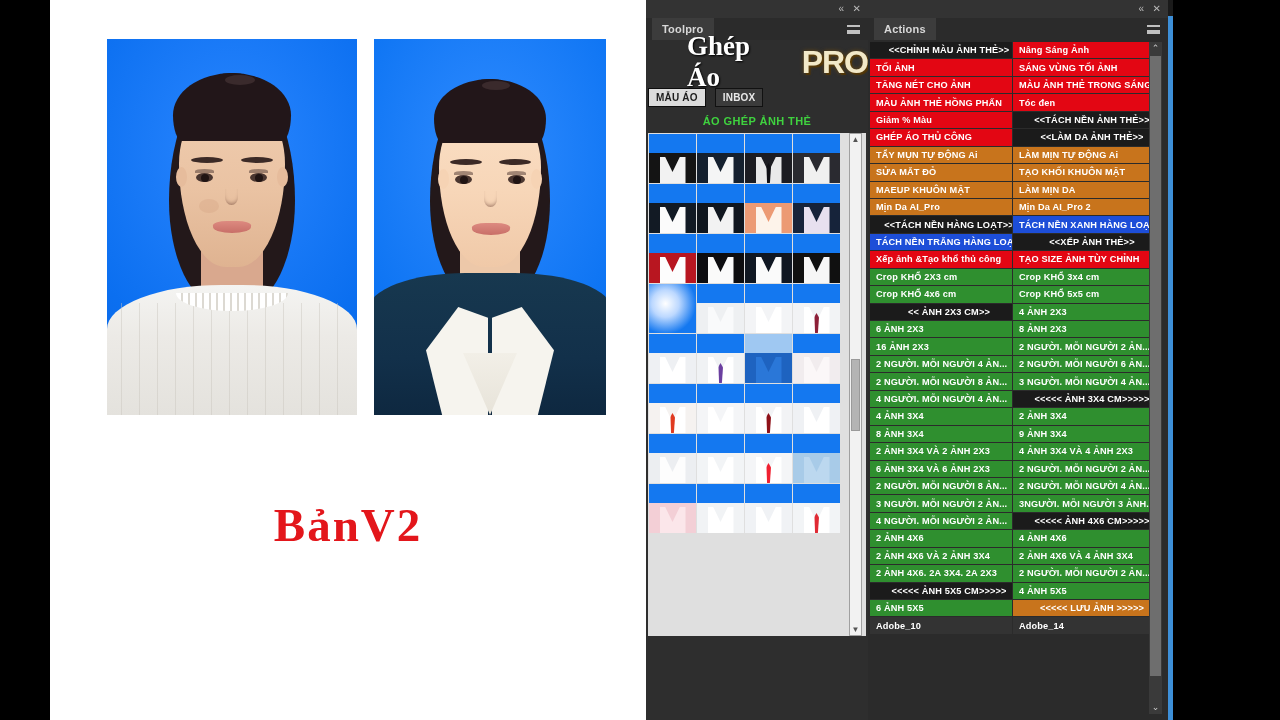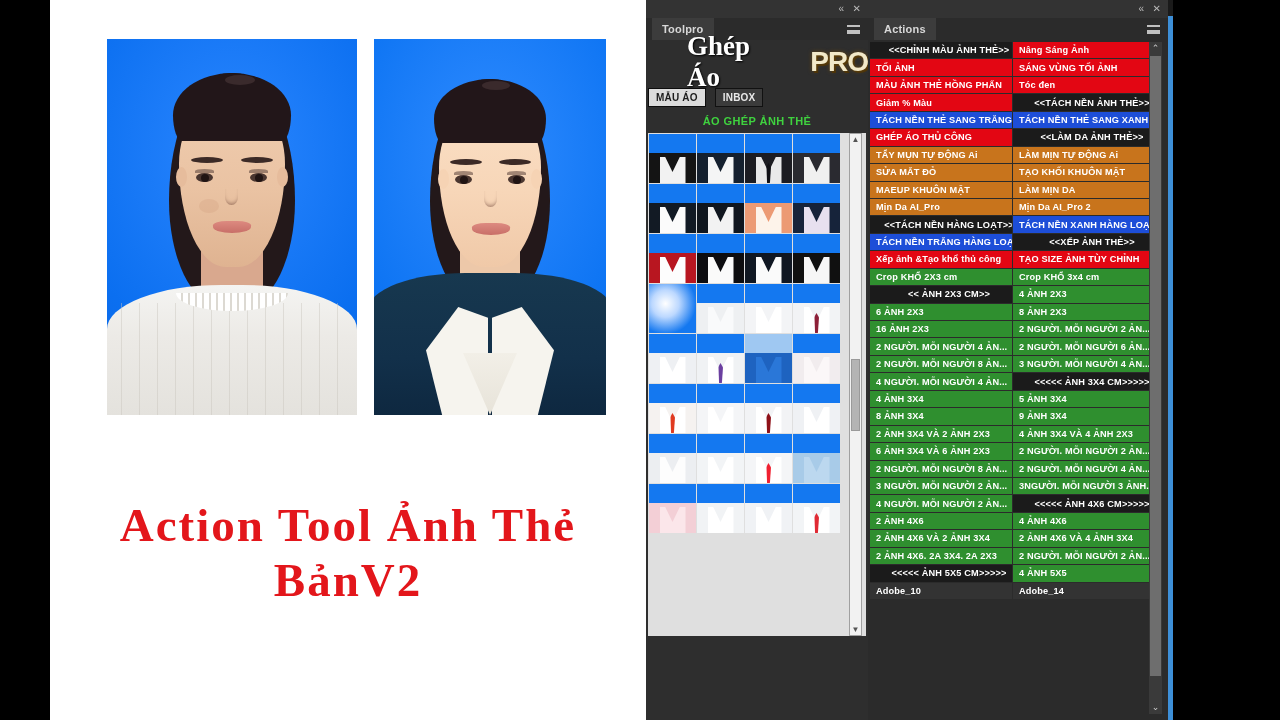--- a/index.html
+++ b/index.html
@@ -107,25 +107,25 @@
   }
   .hamburger { position:absolute; right:8px; top:7px; width:13px; height:9px;
     border-top:2px solid #c0c0c0; border-bottom:2px solid #c0c0c0; }
   .hamburger:after { content:""; position:absolute; left:0; top:2.5px;
     width:13px; height:2px; background:#c0c0c0; }
 
   
   .tp-body { position:absolute; left:0; top:40px; width:222px; height:680px;
              background:#2e2e2e; }
   .tp-brand { position:relative; height:44px; display:flex; align-items:center;
-              justify-content:center; gap:28px;padding-left:41px; }
+              justify-content:center; gap:12px;padding-left:41px; }
   .brand-main { font-family:"Liberation Serif", serif; font-weight:bold;
                 font-size:27px; color:#ffffff; text-shadow:1px 1px 2px #000; }
   .brand-pro { font-family:"Liberation Sans", sans-serif; font-weight:bold;
-               font-size:28px; color:#f2e9c8;
+               font-size:32px; color:#f2e9c8;
                text-shadow: 0 0 4px #6b4a10, 2px 2px 0 #4a3208; letter-spacing:-1px; }
   .tp-btnrow { position:relative; height:26px; padding-left:2px;
                display:flex; align-items:center; gap:9px; }
   .tp-btn { background:#dcdcdc; color:#1c1c1c; font-size:10px; font-weight:bold;
             border:1px solid #0d0d0d; padding:3px 7px; letter-spacing:.2px; }
   .tp-btn.dark { background:#3b3b3b; color:#e8e8e8; border:1px solid #111; }
   .tp-head { text-align:center; color:#3fd23f; font-size:11px; font-weight:bold;
              padding:5px 0 6px 0; letter-spacing:.4px;
              background:#2e2e2e; }
 
@@ -247,21 +247,20 @@
       <div class="mouth" style="left:98px;top:184px;"></div>
 
       <div class="suit">
         <div class="collar-w-l"></div>
         <div class="collar-w-r"></div>
         <div class="vnotch"></div>
       </div>
     </div>
 
     <div class="title-wrap">
-      <div class="title-line title-1">Action Tool Ảnh Thẻ</div>
       <div class="title-line title-2">BảnV2</div>
     </div>
   </div>
 
   <div class="ps" id="toolpro">
     <div class="panel-topbar">
       <span class="tp-ctrl" style="right:24px;">«</span>
       <span class="tp-ctrl" style="right:7px;">✕</span>
     </div>
     <div class="tab-row">
@@ -444,32 +443,32 @@
       <div class="ac-list" id="ac-list">
           <div class="ac-row">
             <div class="ac-cell c-black center">&lt;&lt;CHỈNH MÀU ẢNH THẺ&gt;&gt;</div>
             <div class="ac-cell c-red">Nâng Sáng Ảnh</div>
           </div>
           <div class="ac-row">
             <div class="ac-cell c-red">TỐI ẢNH</div>
             <div class="ac-cell c-red">SÁNG VÙNG TỐI  ẢNH</div>
           </div>
           <div class="ac-row">
+            <div class="ac-cell c-red">TĂNG NÉT CHO ẢNH</div>
+            <div class="ac-cell c-red">MÀU ẢNH THẺ TRONG SÁNG</div>
+          </div>
+          <div class="ac-row">
             <div class="ac-cell c-red">MÀU ẢNH THẺ HỒNG PHẤN</div>
             <div class="ac-cell c-red">Tóc đen</div>
           </div>
           <div class="ac-row">
             <div class="ac-cell c-red">Giảm % Màu</div>
             <div class="ac-cell c-black center">&lt;&lt;TÁCH NỀN ẢNH THẺ&gt;&gt;</div>
           </div>
           <div class="ac-row">
-            <div class="ac-cell c-blue">TÁCH NỀN THẺ SANG TRẮNG</div>
-            <div class="ac-cell c-blue">TÁCH NỀN THẺ SANG XANH</div>
-          </div>
-          <div class="ac-row">
             <div class="ac-cell c-red">GHÉP ÁO THỦ CÔNG</div>
             <div class="ac-cell c-black center">&lt;&lt;LÀM DA ẢNH THẺ&gt;&gt;</div>
           </div>
           <div class="ac-row">
             <div class="ac-cell c-orange">TẨY MỤN TỰ ĐỘNG Ai</div>
             <div class="ac-cell c-orange">LÀM MỊN TỰ ĐỘNG Ai</div>
           </div>
           <div class="ac-row">
             <div class="ac-cell c-orange">SỬA MẮT ĐỎ</div>
             <div class="ac-cell c-orange">TẠO KHỐI KHUÔN MẶT</div>
@@ -492,20 +491,24 @@
           </div>
           <div class="ac-row">
             <div class="ac-cell c-red">Xếp ảnh &amp;Tạo khổ thủ công</div>
             <div class="ac-cell c-red">TẠO SIZE ẢNH TÙY CHỈNH</div>
           </div>
           <div class="ac-row">
             <div class="ac-cell c-green">Crop KHỔ 2X3 cm</div>
             <div class="ac-cell c-green">Crop KHỔ 3x4 cm</div>
           </div>
           <div class="ac-row">
+            <div class="ac-cell c-green">Crop KHỔ 4x6 cm</div>
+            <div class="ac-cell c-green">Crop KHỔ 5x5 cm</div>
+          </div>
+          <div class="ac-row">
             <div class="ac-cell c-black center">&lt;&lt; ẢNH 2X3 CM&gt;&gt;</div>
             <div class="ac-cell c-green">4 ẢNH 2X3</div>
           </div>
           <div class="ac-row">
             <div class="ac-cell c-green">6 ẢNH 2X3</div>
             <div class="ac-cell c-green">8 ẢNH 2X3</div>
           </div>
           <div class="ac-row">
             <div class="ac-cell c-green">16 ẢNH 2X3</div>
             <div class="ac-cell c-green">2 NGƯỜI. MỖI NGƯỜI 2 ẢN...</div>
@@ -517,21 +520,21 @@
           <div class="ac-row">
             <div class="ac-cell c-green">2 NGƯỜI. MỖI NGƯỜI 8 ẢN...</div>
             <div class="ac-cell c-green">3 NGƯỜI. MỖI NGƯỜI 4 ẢN...</div>
           </div>
           <div class="ac-row">
             <div class="ac-cell c-green">4 NGƯỜI. MỖI NGƯỜI 4 ẢN...</div>
             <div class="ac-cell c-black center">&lt;&lt;&lt;&lt;&lt; ẢNH 3X4 CM&gt;&gt;&gt;&gt;&gt;</div>
           </div>
           <div class="ac-row">
             <div class="ac-cell c-green">4 ẢNH 3X4</div>
-            <div class="ac-cell c-green">5 ẢNH 3X4</div>
+            <div class="ac-cell c-green">2 ẢNH 3X4</div>
           </div>
           <div class="ac-row">
             <div class="ac-cell c-green">8 ẢNH 3X4</div>
             <div class="ac-cell c-green">9 ẢNH 3X4</div>
           </div>
           <div class="ac-row">
             <div class="ac-cell c-green">2 ẢNH 3X4 VÀ 2 ẢNH 2X3</div>
             <div class="ac-cell c-green">4 ẢNH 3X4 VÀ 4 ẢNH 2X3</div>
           </div>
           <div class="ac-row">
@@ -558,20 +561,24 @@
             <div class="ac-cell c-green">2 ẢNH 4X6 VÀ 2 ẢNH 3X4</div>
             <div class="ac-cell c-green">2 ẢNH 4X6 VÀ 4 ẢNH 3X4</div>
           </div>
           <div class="ac-row">
             <div class="ac-cell c-green">2 ẢNH 4X6. 2A 3X4. 2A 2X3</div>
             <div class="ac-cell c-green">2 NGƯỜI. MỖI NGƯỜI 2 ẢN...</div>
           </div>
           <div class="ac-row">
             <div class="ac-cell c-black center">&lt;&lt;&lt;&lt;&lt; ẢNH 5X5 CM&gt;&gt;&gt;&gt;&gt;</div>
             <div class="ac-cell c-green">4 ẢNH 5X5</div>
+          </div>
+          <div class="ac-row">
+            <div class="ac-cell c-green">6 ẢNH 5X5</div>
+            <div class="ac-cell c-orange center">&lt;&lt;&lt;&lt;&lt; LƯU ẢNH &gt;&gt;&gt;&gt;&gt;</div>
           </div>
           <div class="ac-row">
             <div class="ac-cell c-dark">Adobe_10</div>
             <div class="ac-cell c-dark">Adobe_14</div>
           </div>
         </div>
       <div class="ac-sb">
         <div class="ac-arrow" style="top:0;">⌃</div>
         <div class="thumb"></div>
         <div class="ac-arrow" style="bottom:0;">⌄</div>

